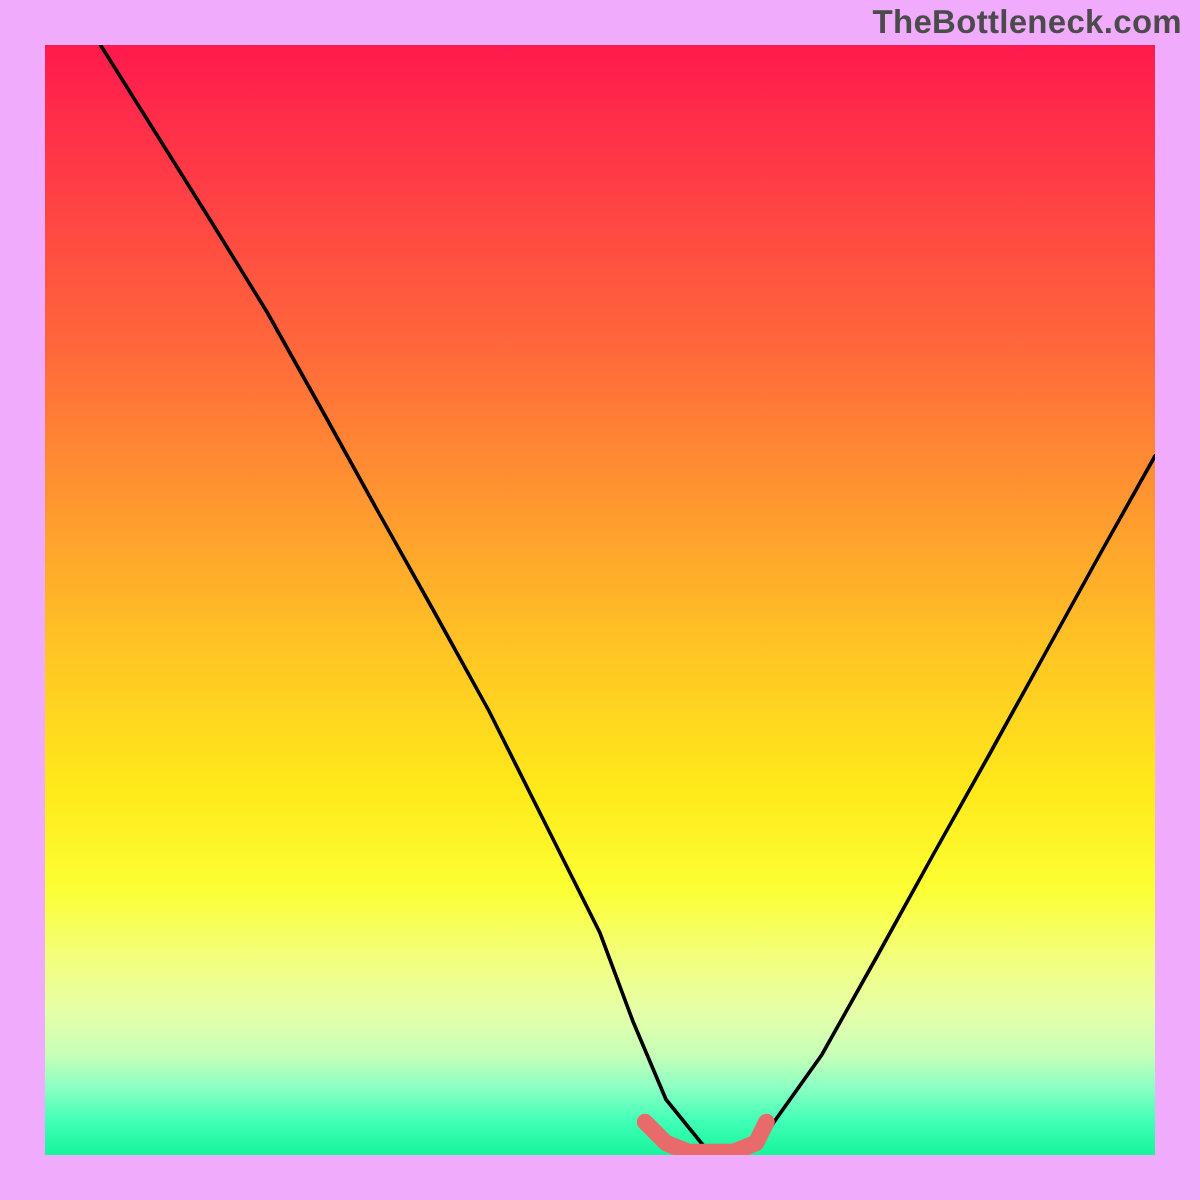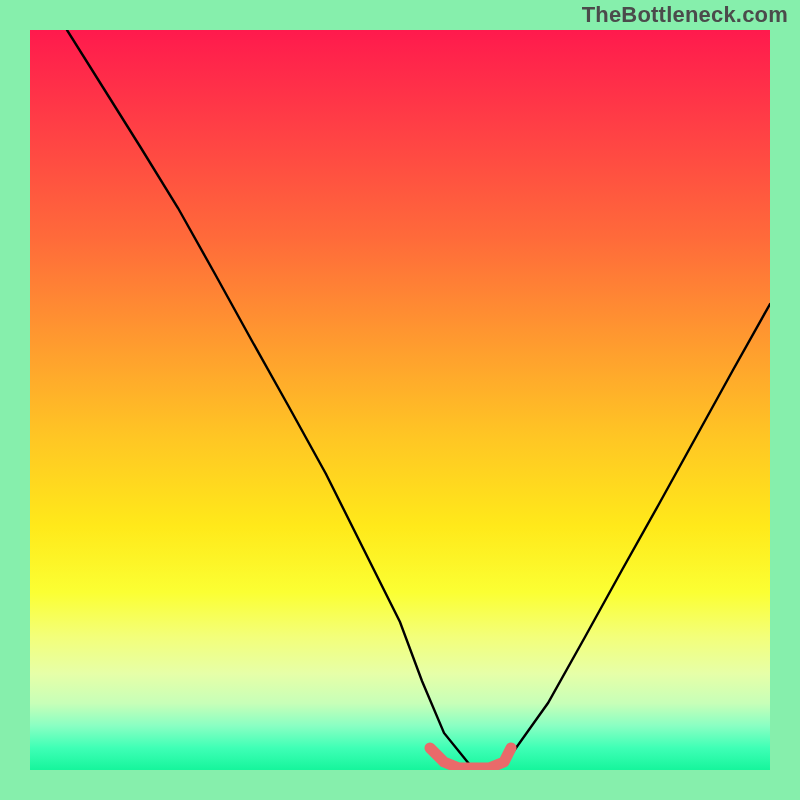--- a/index.html
+++ b/index.html
@@ -8,21 +8,21 @@
     width: 800px;
     height: 800px;
     background: #000;
     font-family: Arial, Helvetica, sans-serif;
     overflow: hidden;
   }
   .frame {
     position: relative;
     width: 800px;
     height: 800px;
-    background: #86efac;
+    background: #f0abfc;
   }
   .attribution {
     position: absolute;
     top: 2px;
     right: 12px;
     color: #4b4b4b;
     font-size: 22px;
     font-weight: 600;
     letter-spacing: 0.2px;
     z-index: 4;

